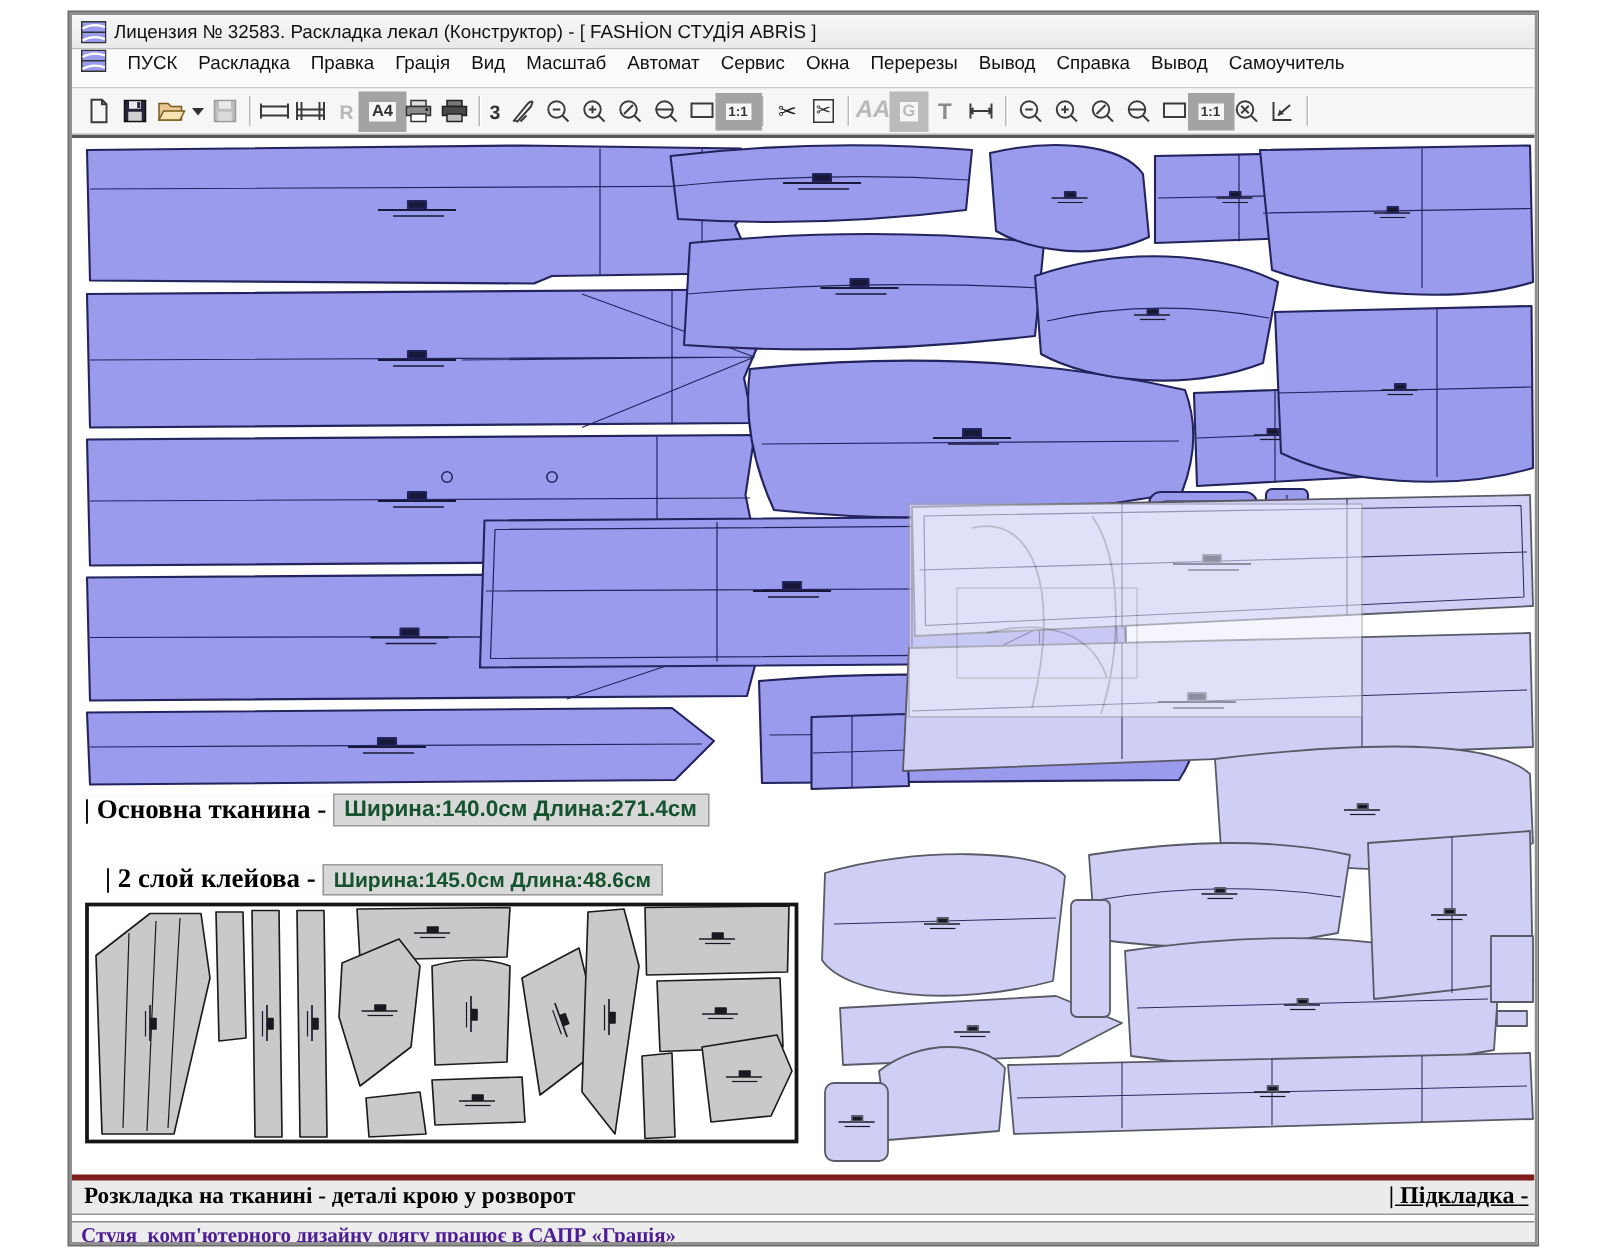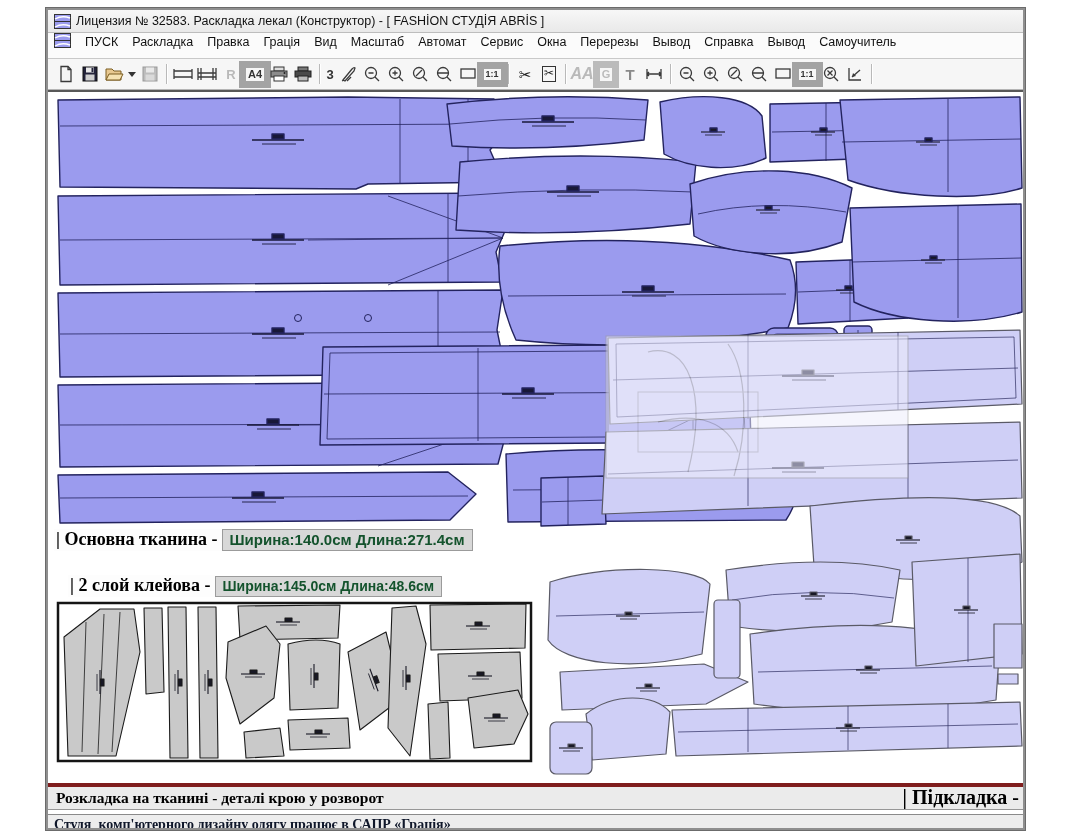--- a/index.html
+++ b/index.html
@@ -34,26 +34,26 @@
   .overlay{position:absolute;display:flex;align-items:center;}
   .serif-label{font-family:"Liberation Serif",serif;font-weight:bold;color:#000;background:#fdfdfd;
     white-space:nowrap;padding:0 4px 1px 2px;}
   .meas-box{background:#d8d8d8;border:1px solid #9b9b9b;font-weight:bold;color:#14532d;
     white-space:nowrap;padding:1px 7px 2px 7px;}
   .bottom-bar{position:absolute;left:0;right:0;top:670px;height:22px;background:#ebebeb;
     border-top:4px solid #7f1d1d;border-bottom:1px solid #979797;display:flex;align-items:center;justify-content:space-between;margin-top:21px;}
   .bottom-bar .serif-label{background:transparent;}
   .status-bar{position:absolute;left:0;right:0;top:722px;height:20px;background:#ededed;
     border-top:1px solid #8a8a8a;border-bottom:1px solid #8a8a8a;display:flex;align-items:center;}
-  .status-text{font-family:"Liberation Serif",serif;font-weight:bold;font-size:14px;color:#0f172a;
+  .status-text{font-family:"Liberation Serif",serif;font-weight:bold;font-size:14px;color:#4c1d95;
     padding-left:6px;white-space:pre;}
   .lbl-main{font-size:18px;}
   .lbl-glue{font-size:18px;}
   .lbl-bottom{font-size:15.5px;padding-left:8px;}
-  .lbl-lining{font-size:20px;}
+  .lbl-lining{font-size:16px;text-decoration:underline;}
   .meas-main{font-size:15px;}
   .meas-glue{font-size:14px;}
   .meas-lining{font-size:15px;height:18px;display:flex;align-items:center;}
   .icon-stroke{stroke:#3a3a3a;stroke-width:1.3;fill:none;}
 </style>
 </head>
 <body>
 
 <div class="app-window">
 

